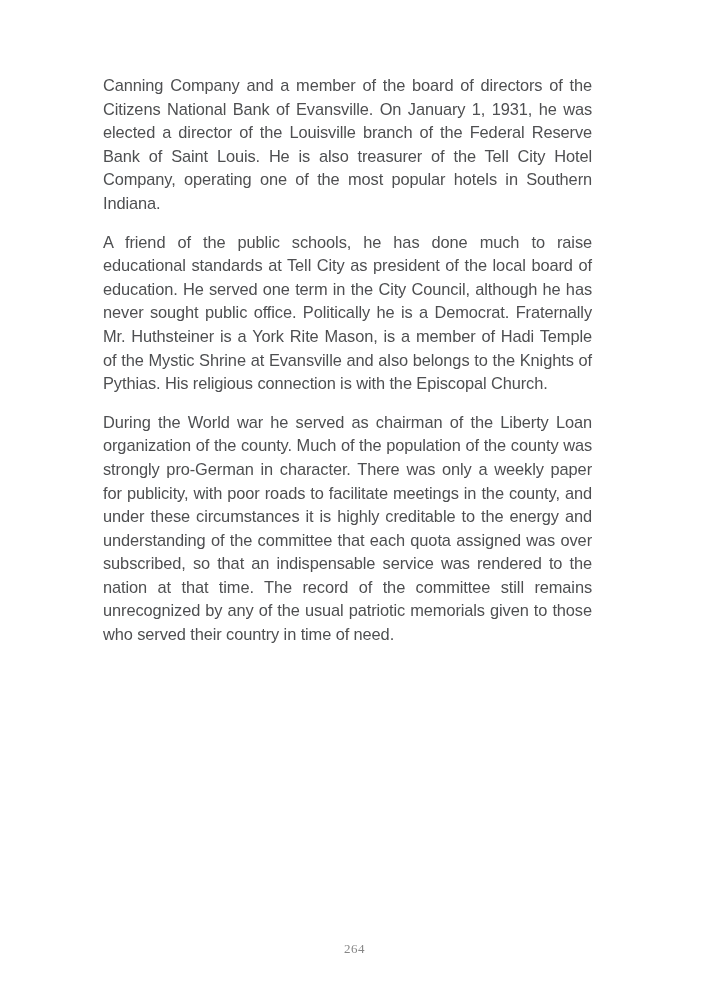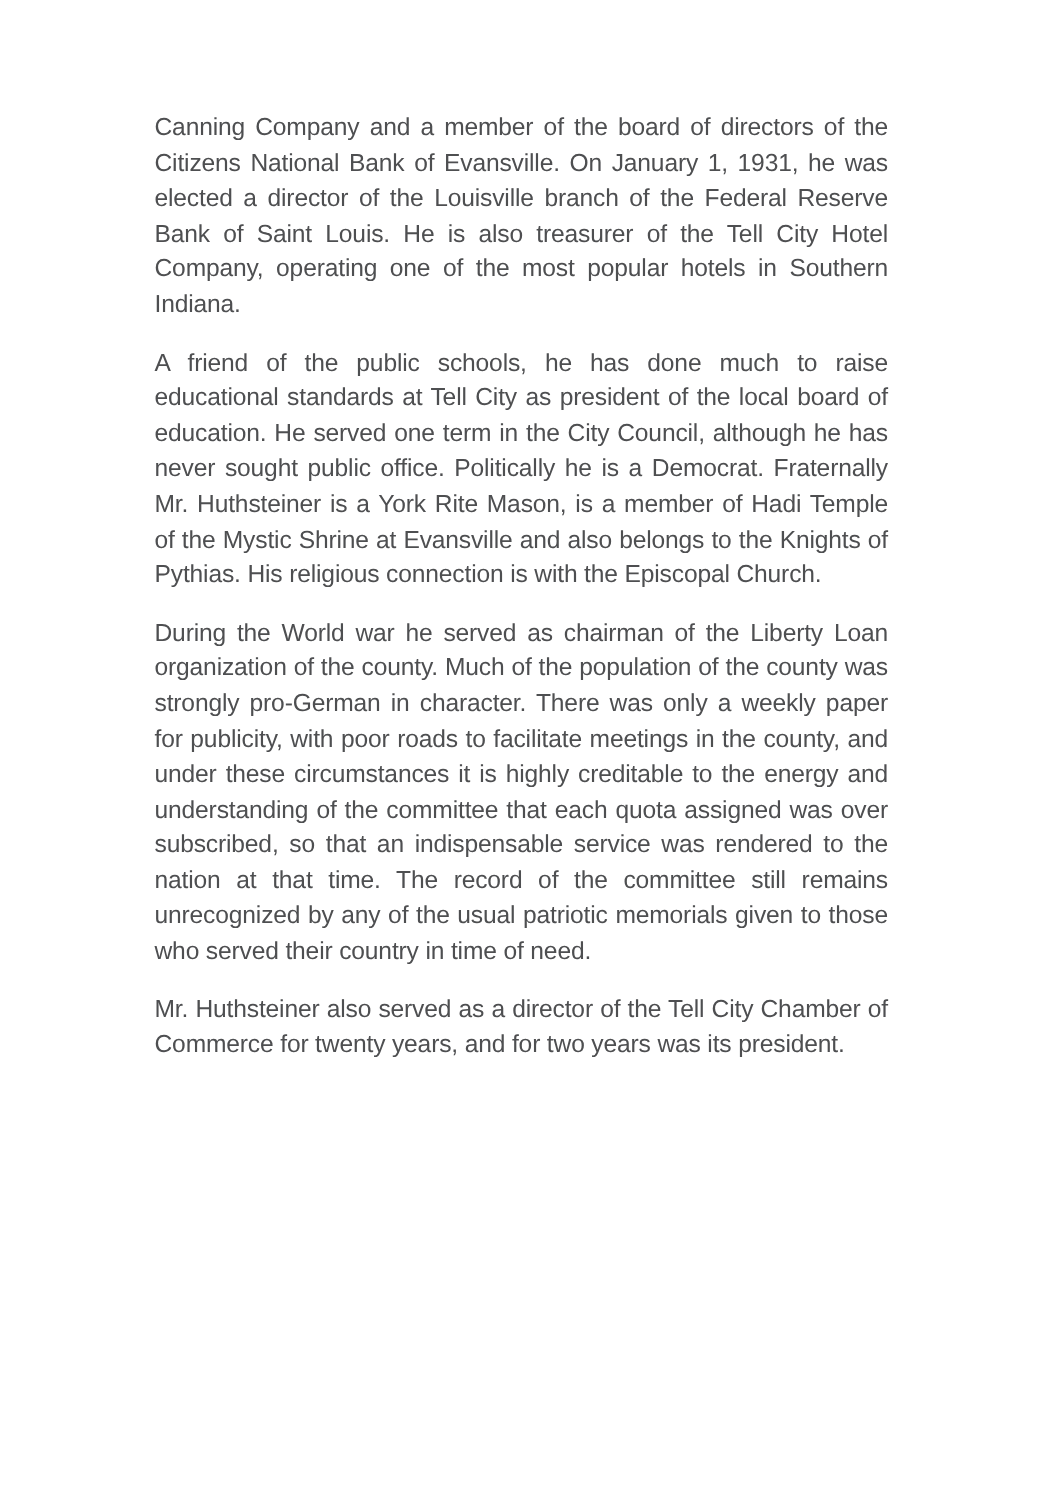--- a/index.html
+++ b/index.html
@@ -50,16 +50,18 @@
   }
 </style>
 </head>
 <body>
 
 <div class="page">
   <div class="text-block">
     <p>Canning Company and a member of the board of directors of the Citizens National Bank of Evansville. On January 1, 1931, he was elected a director of the Louisville branch of the Federal Reserve Bank of Saint Louis. He is also treasurer of the Tell City Hotel Company, operating one of the most popular hotels in Southern Indiana.</p>
     <p>A friend of the public schools, he has done much to raise educational standards at Tell City as president of the local board of education. He served one term in the City Council, although he has never sought public office. Politically he is a Democrat. Fraternally Mr. Huthsteiner is a York Rite Mason, is a member of Hadi Temple of the Mystic Shrine at Evansville and also belongs to the Knights of Pythias. His religious connection is with the Episcopal Church.</p>
     <p>During the World war he served as chairman of the Liberty Loan organization of the county. Much of the population of the county was strongly pro-German in character. There was only a weekly paper for publicity, with poor roads to facilitate meetings in the county, and under these circumstances it is highly creditable to the energy and understanding of the committee that each quota assigned was over subscribed, so that an indispensable service was rendered to the nation at that time. The record of the committee still remains unrecognized by any of the usual patriotic memorials given to those who served their country in time of need.</p>
-    <p>Mr. Huthsteiner also served as a director of the Tell City Chamber of Commerce for twenty years, and for two years was its president.</p>
   </div>
 
+  <div class="page-footer">
+    <span class="page-number">264</span>
+  </div>
 </div>
 
 </body></html>

